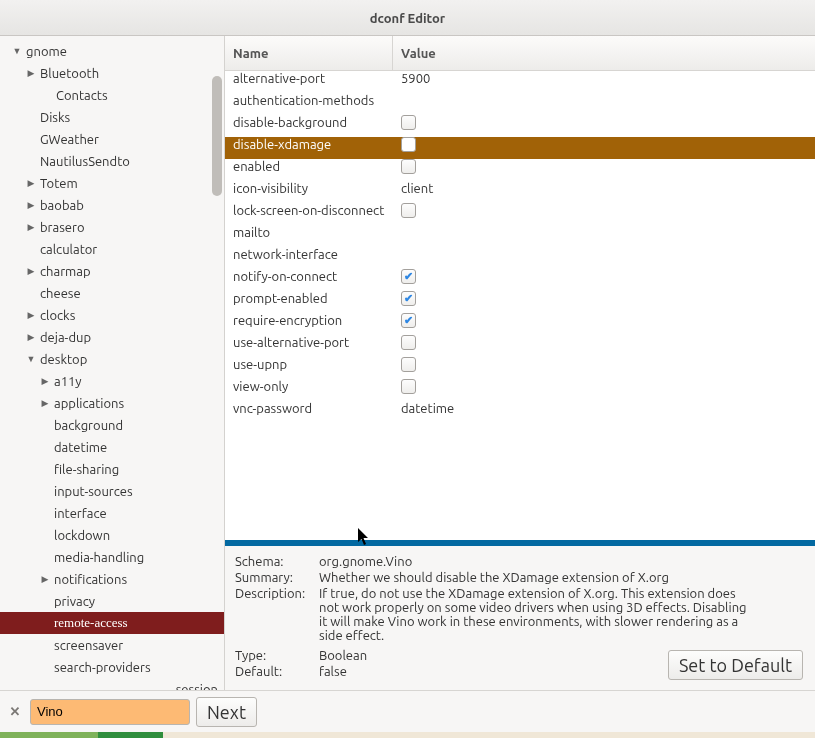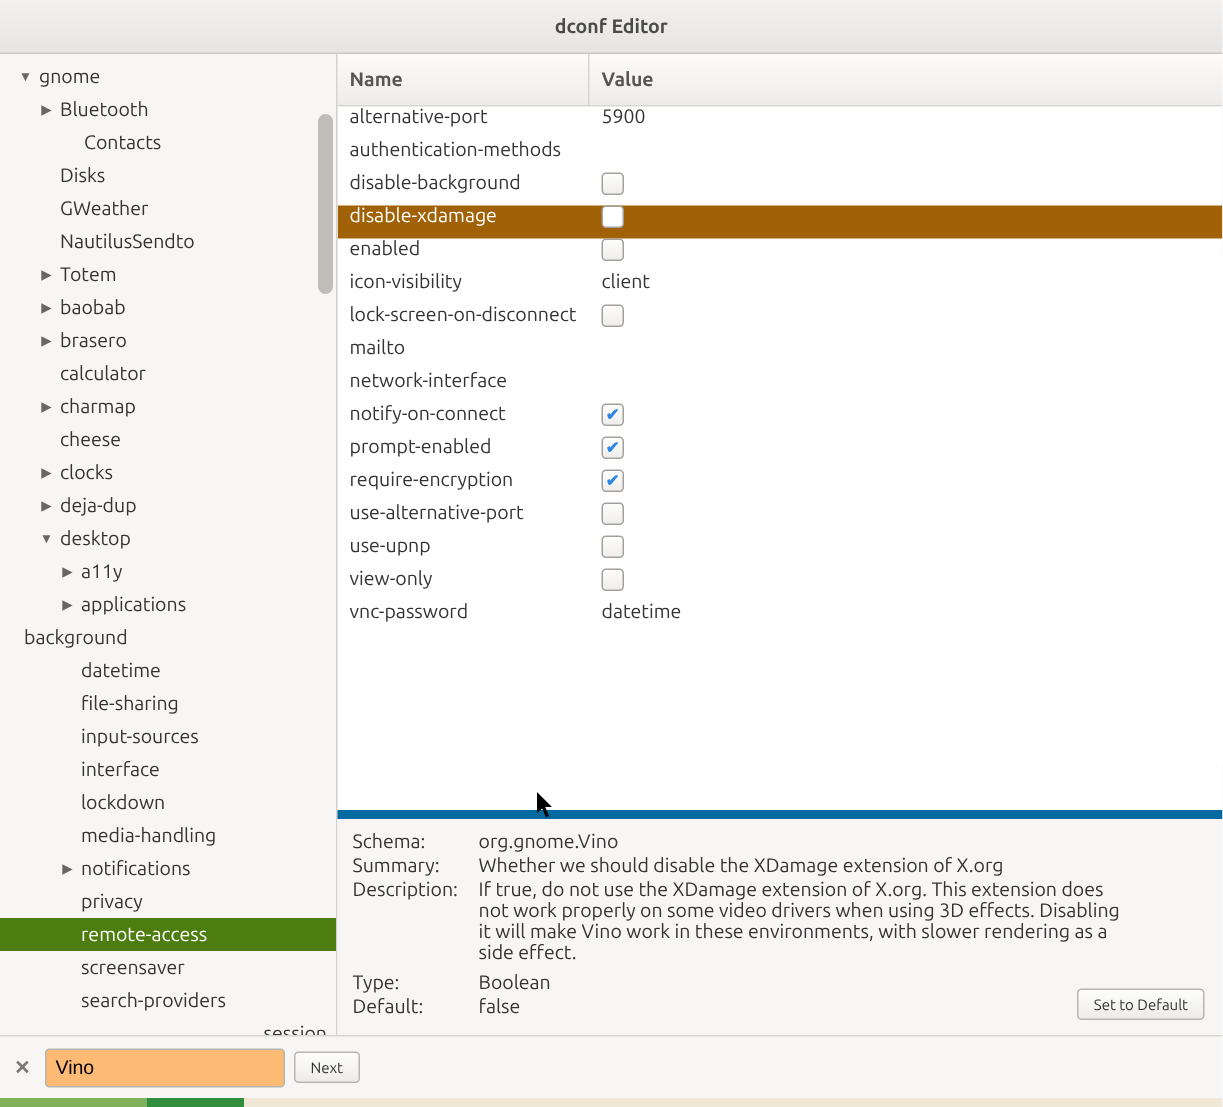--- a/index.html
+++ b/index.html
@@ -42,22 +42,23 @@
   }
   .tree-row {
     height: 22px;
     display: flex;
     align-items: center;
     cursor: pointer;
     padding-right: 6px;
     white-space: nowrap;
   }
   .tree-row.selected {
-    background: #4d7c0f;
+    background: #7f1d1d;
     color: #fff;
+    font-family: Liberation Serif, serif;
   }
   .expander {
     width: 14px;
     height: 14px;
     display: inline-flex;
     align-items: center;
     justify-content: center;
     flex-shrink: 0;
     font-size: 9px;
     color: #666;
@@ -129,21 +130,21 @@
   .details-row { display: flex; margin-bottom: 2px; }
   .details-label { width: 84px; color: #333; }
   .details-value { flex: 1; }
   .set-default {
     position: absolute;
     right: 12px;
     bottom: 10px;
   }
   button.btn, .btn {
     font-family: inherit;
-    font-size: 10px;
+    font-size: 18px;
     background: linear-gradient(#fdfdfc,#edecea);
     border: 1px solid #b8b5b0;
     border-radius: 3px;
     padding: 4px 10px;
     color: #333;
     cursor: pointer;
   }
   .searchbar {
     height: 42px;
     background: #f7f6f5;
@@ -252,21 +253,21 @@
           <span style="margin-left: 2px;">desktop</span>
         </div>
         <div class="tree-row" style="padding-left: 38px;">
           <span class="expander">▶</span>
           <span style="margin-left: 2px;">a11y</span>
         </div>
         <div class="tree-row" style="padding-left: 38px;">
           <span class="expander">▶</span>
           <span style="margin-left: 2px;">applications</span>
         </div>
-        <div class="tree-row" style="">
+        <div class="tree-row" style="padding-left: 38px;">
           <span class="expander"></span>
           <span style="margin-left: 2px;">background</span>
         </div>
         <div class="tree-row" style="padding-left: 38px;">
           <span class="expander"></span>
           <span style="margin-left: 2px;">datetime</span>
         </div>
         <div class="tree-row" style="padding-left: 38px; text-align: right;">
           <span class="expander"></span>
           <span style="margin-left: 2px;">file-sharing</span>

